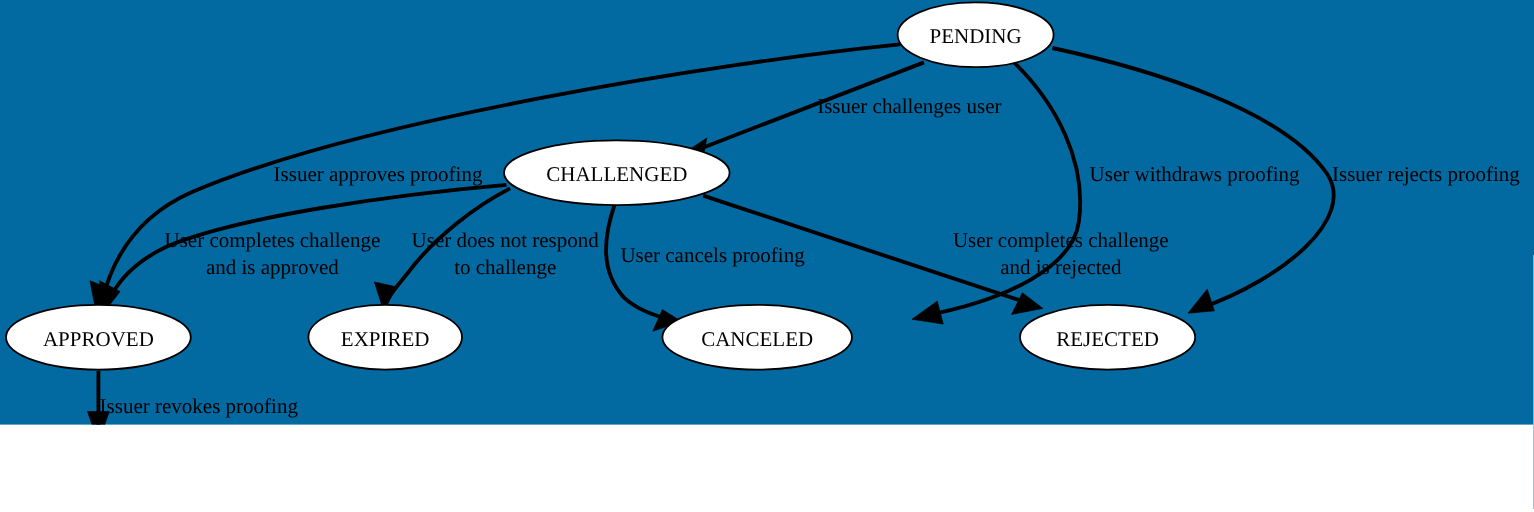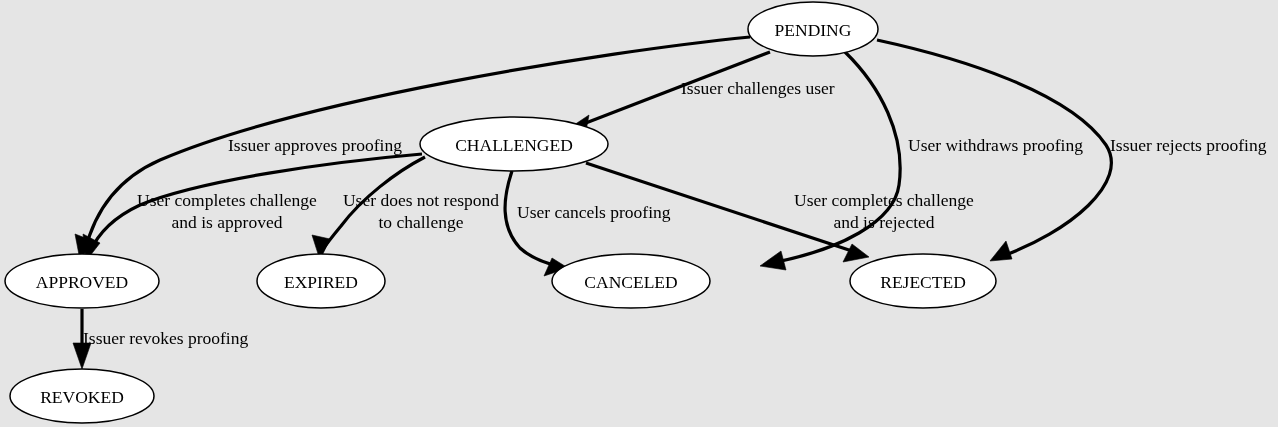--- a/index.html
+++ b/index.html
@@ -3,22 +3,22 @@
 <meta charset="utf-8">
 <style>
   html, body {
     margin: 0;
     padding: 0;
     background: #ffffff;
   }
   #canvas {
     position: relative;
     width: 1278px;
-    height: 427px;
-    background: #e5e5e5;
+    height: 354px;
+    background: #0369a1;
     overflow: hidden;
     font-family: "Liberation Serif", "DejaVu Serif", serif;
   }
   #graph-svg {
     position: absolute;
     left: 0;
     top: 0;
     width: 1278px;
     height: 427px;
   }

